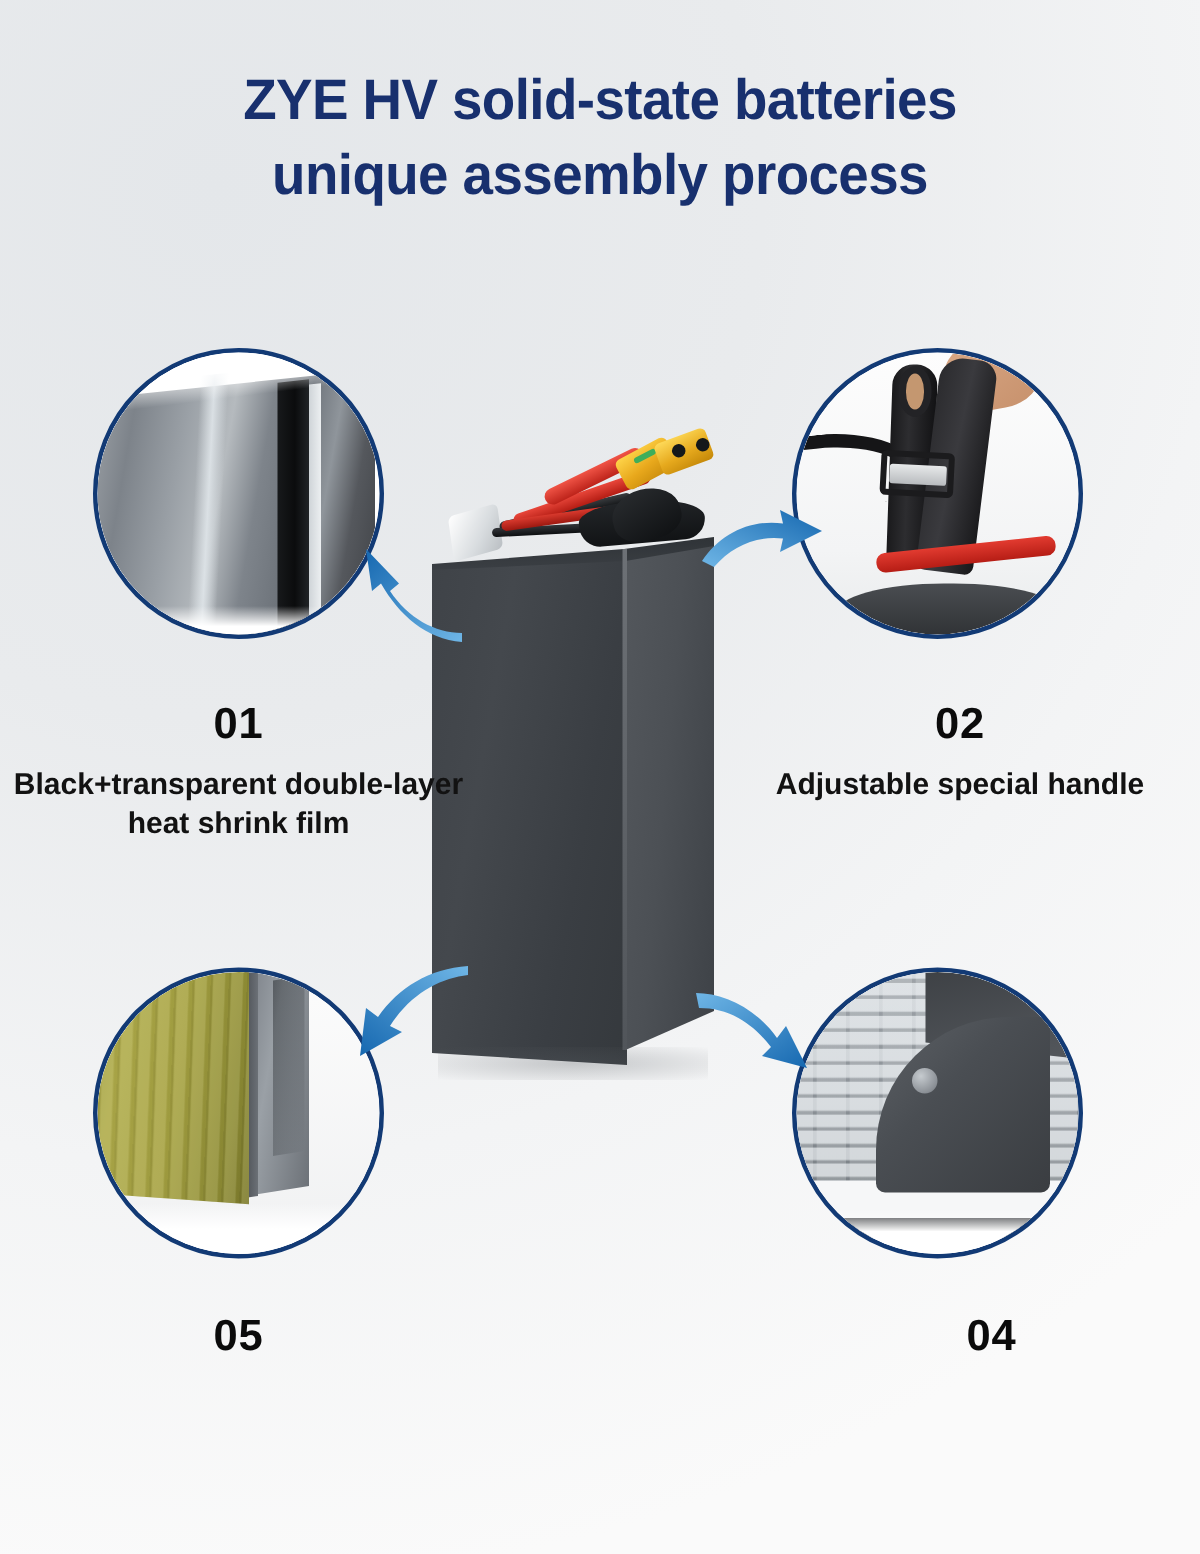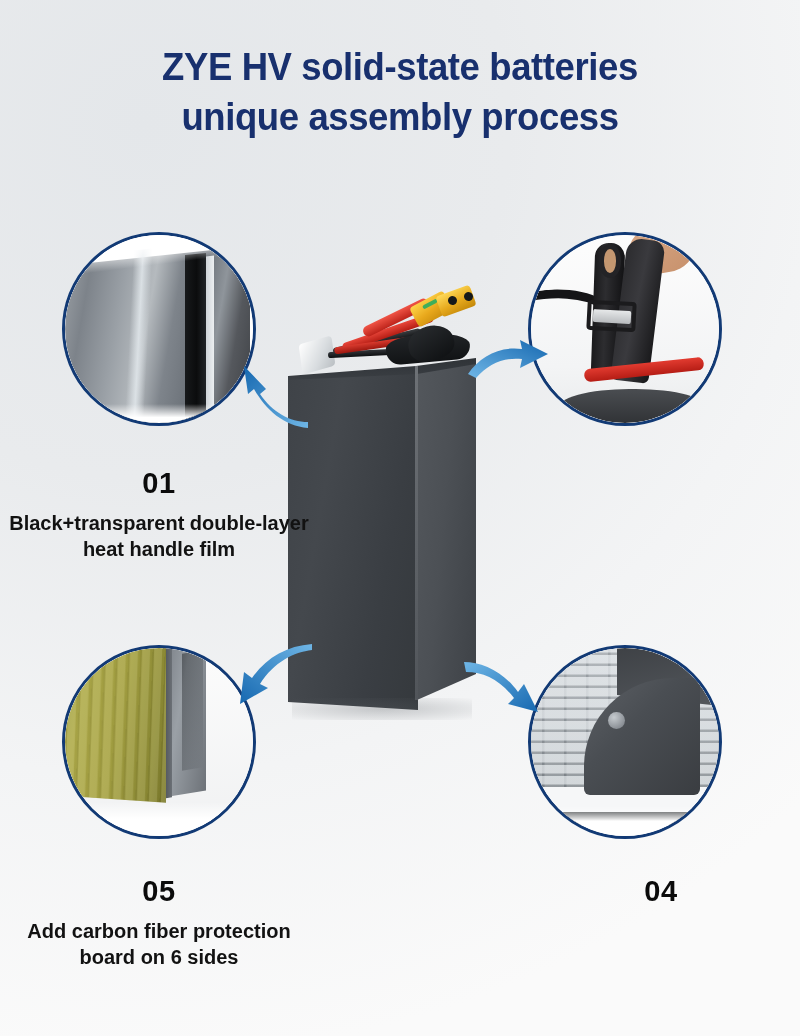--- a/index.html
+++ b/index.html
@@ -500,26 +500,29 @@
       <linearGradient id="ag4" x1="0" y1="0" x2="1" y2="1">
         <stop offset="0" stop-color="#6fb6e6"></stop>
           <stop offset="1" stop-color="#1668b0"></stop>
       </linearGradient>
     </defs>
     <path d="M2,14 C20,14 42,24 56,44 L62,36 L76,64 L46,56 L52,50 C38,32 22,24 4,24 Z" fill="url(#ag4)"></path>
   </svg>
 
   <div class="caption" id="caption-1">
     <div class="num">01</div>
-    <div class="desc">Black+transparent double-layer heat handle film</div>
-  </div>
-
+    <div class="desc">Black+transparent double-layer heat shrink film</div>
+  </div>
+
+  <div class="caption" id="caption-2">
+    <div class="num">02</div>
+    <div class="desc">Adjustable special handle</div>
+  </div>
 
   <div class="caption" id="caption-3">
     <div class="num">05</div>
-    <div class="desc">Add carbon fiber protection board on 6 sides</div>
   </div>
 
   <div class="caption" id="caption-4">
     <div class="num">04</div>
   </div>
 
 </div>
 
 </body></html>

